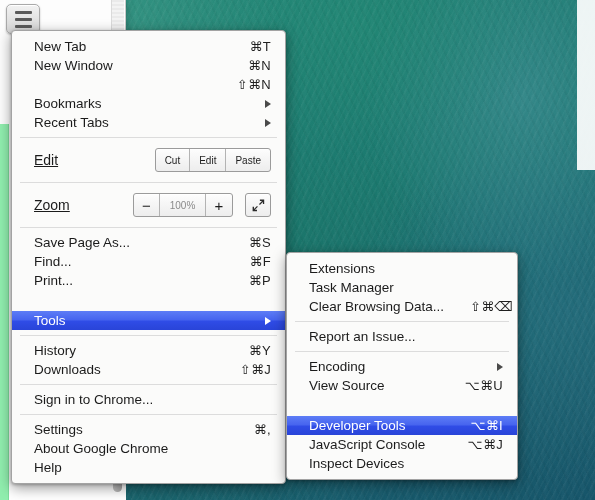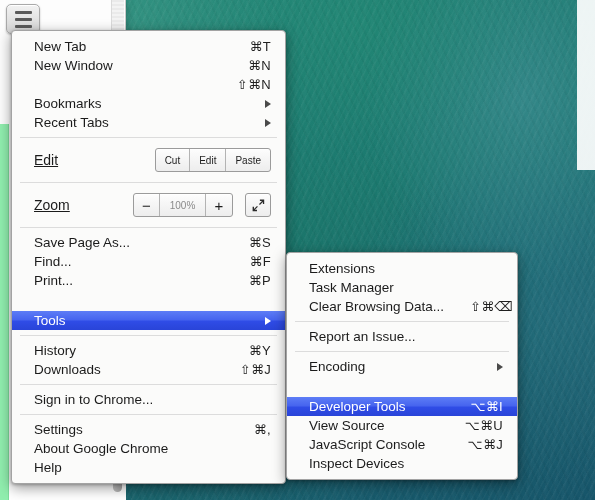--- a/index.html
+++ b/index.html
@@ -330,28 +330,28 @@
   <div class="menu-item">
     <span class="label">Report an Issue...</span>
   </div>
 
   <div class="menu-sep"></div>
 
   <div class="menu-item">
     <span class="label">Encoding</span>
     <span class="arrow"></span>
   </div>
+  <div class="menu-item">
+    <span class="label">View Source</span>
+    <span class="accel">⌥⌘U</span>
+  </div>
   <div class="menu-item selected">
     <span class="label">Developer Tools</span>
     <span class="accel">⌥⌘I</span>
   </div>
   <div class="menu-item">
-    <span class="label">View Source</span>
-    <span class="accel">⌥⌘U</span>
-  </div>
-  <div class="menu-item">
     <span class="label">JavaScript Console</span>
     <span class="accel">⌥⌘J</span>
   </div>
   <div class="menu-item">
     <span class="label">Inspect Devices</span>
   </div>
 </div>
 
 </body></html>

